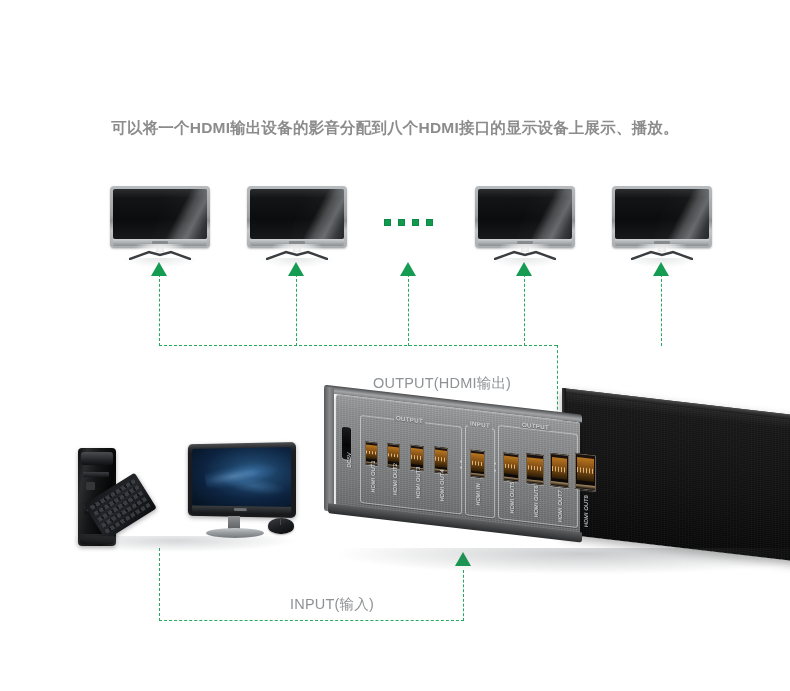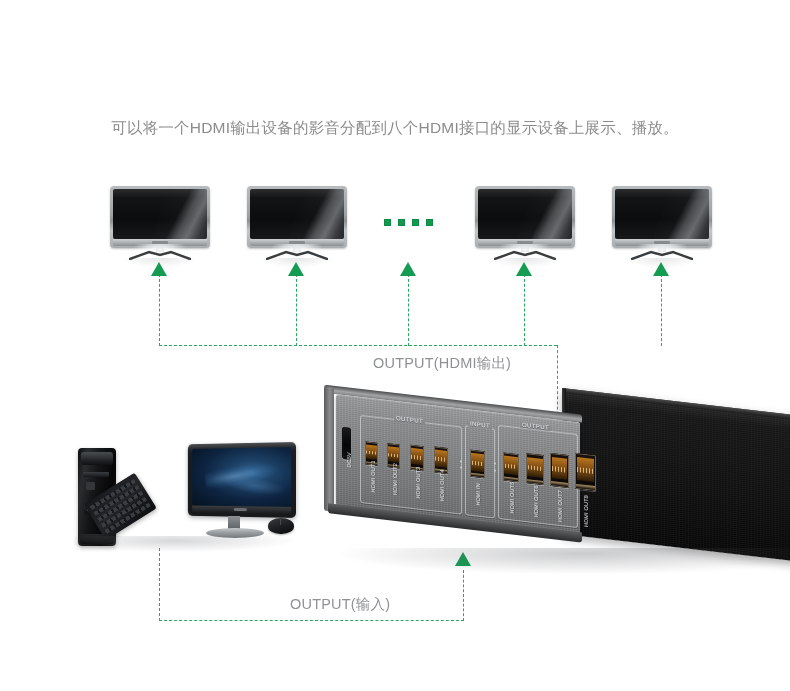--- a/index.html
+++ b/index.html
@@ -11,21 +11,21 @@
   .stage{position:absolute;left:0;top:0;width:790px;height:691px;}
 
   
   .title{
     position:absolute;left:0;top:50px;width:790px;text-align:center;
     font-size:35px;line-height:44px;color:#3d3d3d;font-weight:400;
     letter-spacing:1px;
   }
   .subtitle{
     position:absolute;left:0;top:117px;width:790px;text-align:center;
-    font-size:15.5px;line-height:22px;color:#8c8c8c;font-weight:400;
+    font-size:15.5px;line-height:22px;color:#8c8c8c;font-weight:700;
     letter-spacing:0.2px;
   }
 
   
   .monitor{position:absolute;width:100px;height:72px;}
   .mon-bezel{
     position:absolute;left:0;top:0;width:100px;height:62px;
     border-radius:4px;
     background:linear-gradient(180deg,#b9bcbe 0%,#9fa3a6 46%,#8d9194 56%,#c3c6c8 72%,#a8acaf 100%);
     box-shadow:0 1px 2px rgba(0,0,0,.25);
@@ -389,27 +389,27 @@
   <div class="arrow-up" style="left:400px;top:262px;"></div>
 
   <div class="vline" style="left:524px;top:274px;height:72px;"></div>
   <div class="arrow-up" style="left:516px;top:262px;"></div>
 
   <div class="vline" style="left:661px;top:274px;height:72px;"></div>
   <div class="arrow-up" style="left:653px;top:262px;"></div>
 
   <div class="vline" style="left:557px;top:345px;height:80px;"></div>
 
-  <div class="wire-label" style="left:366px;top:354px;text-align:right;">OUTPUT(HDMI输出)</div>
+  <div class="wire-label" style="left:366px;top:374px;text-align:right;">OUTPUT(HDMI输出)</div>
 
   <div class="vline" style="left:159px;top:548px;height:73px;"></div>
   <div class="hline" style="left:159px;top:620px;width:305px;"></div>
   <div class="vline" style="left:463px;top:570px;height:51px;"></div>
   <div class="arrow-up" style="left:455px;top:552px;"></div>
-  <div class="wire-label" style="left:283px;top:595px;">OUTPUT(输入)</div>
+  <div class="wire-label" style="left:283px;top:595px;">INPUT(输入)</div>
 
   <div class="pc-group">
     <div class="pc-tower">
       <div class="pc-tower-top"></div>
       <div class="pc-tower-bay"></div>
       <div class="pc-tower-badge"></div>
       <div class="pc-tower-port"></div>
       <div class="pc-tower-led"></div>
       <div class="pc-tower-foot"></div>
     </div>

